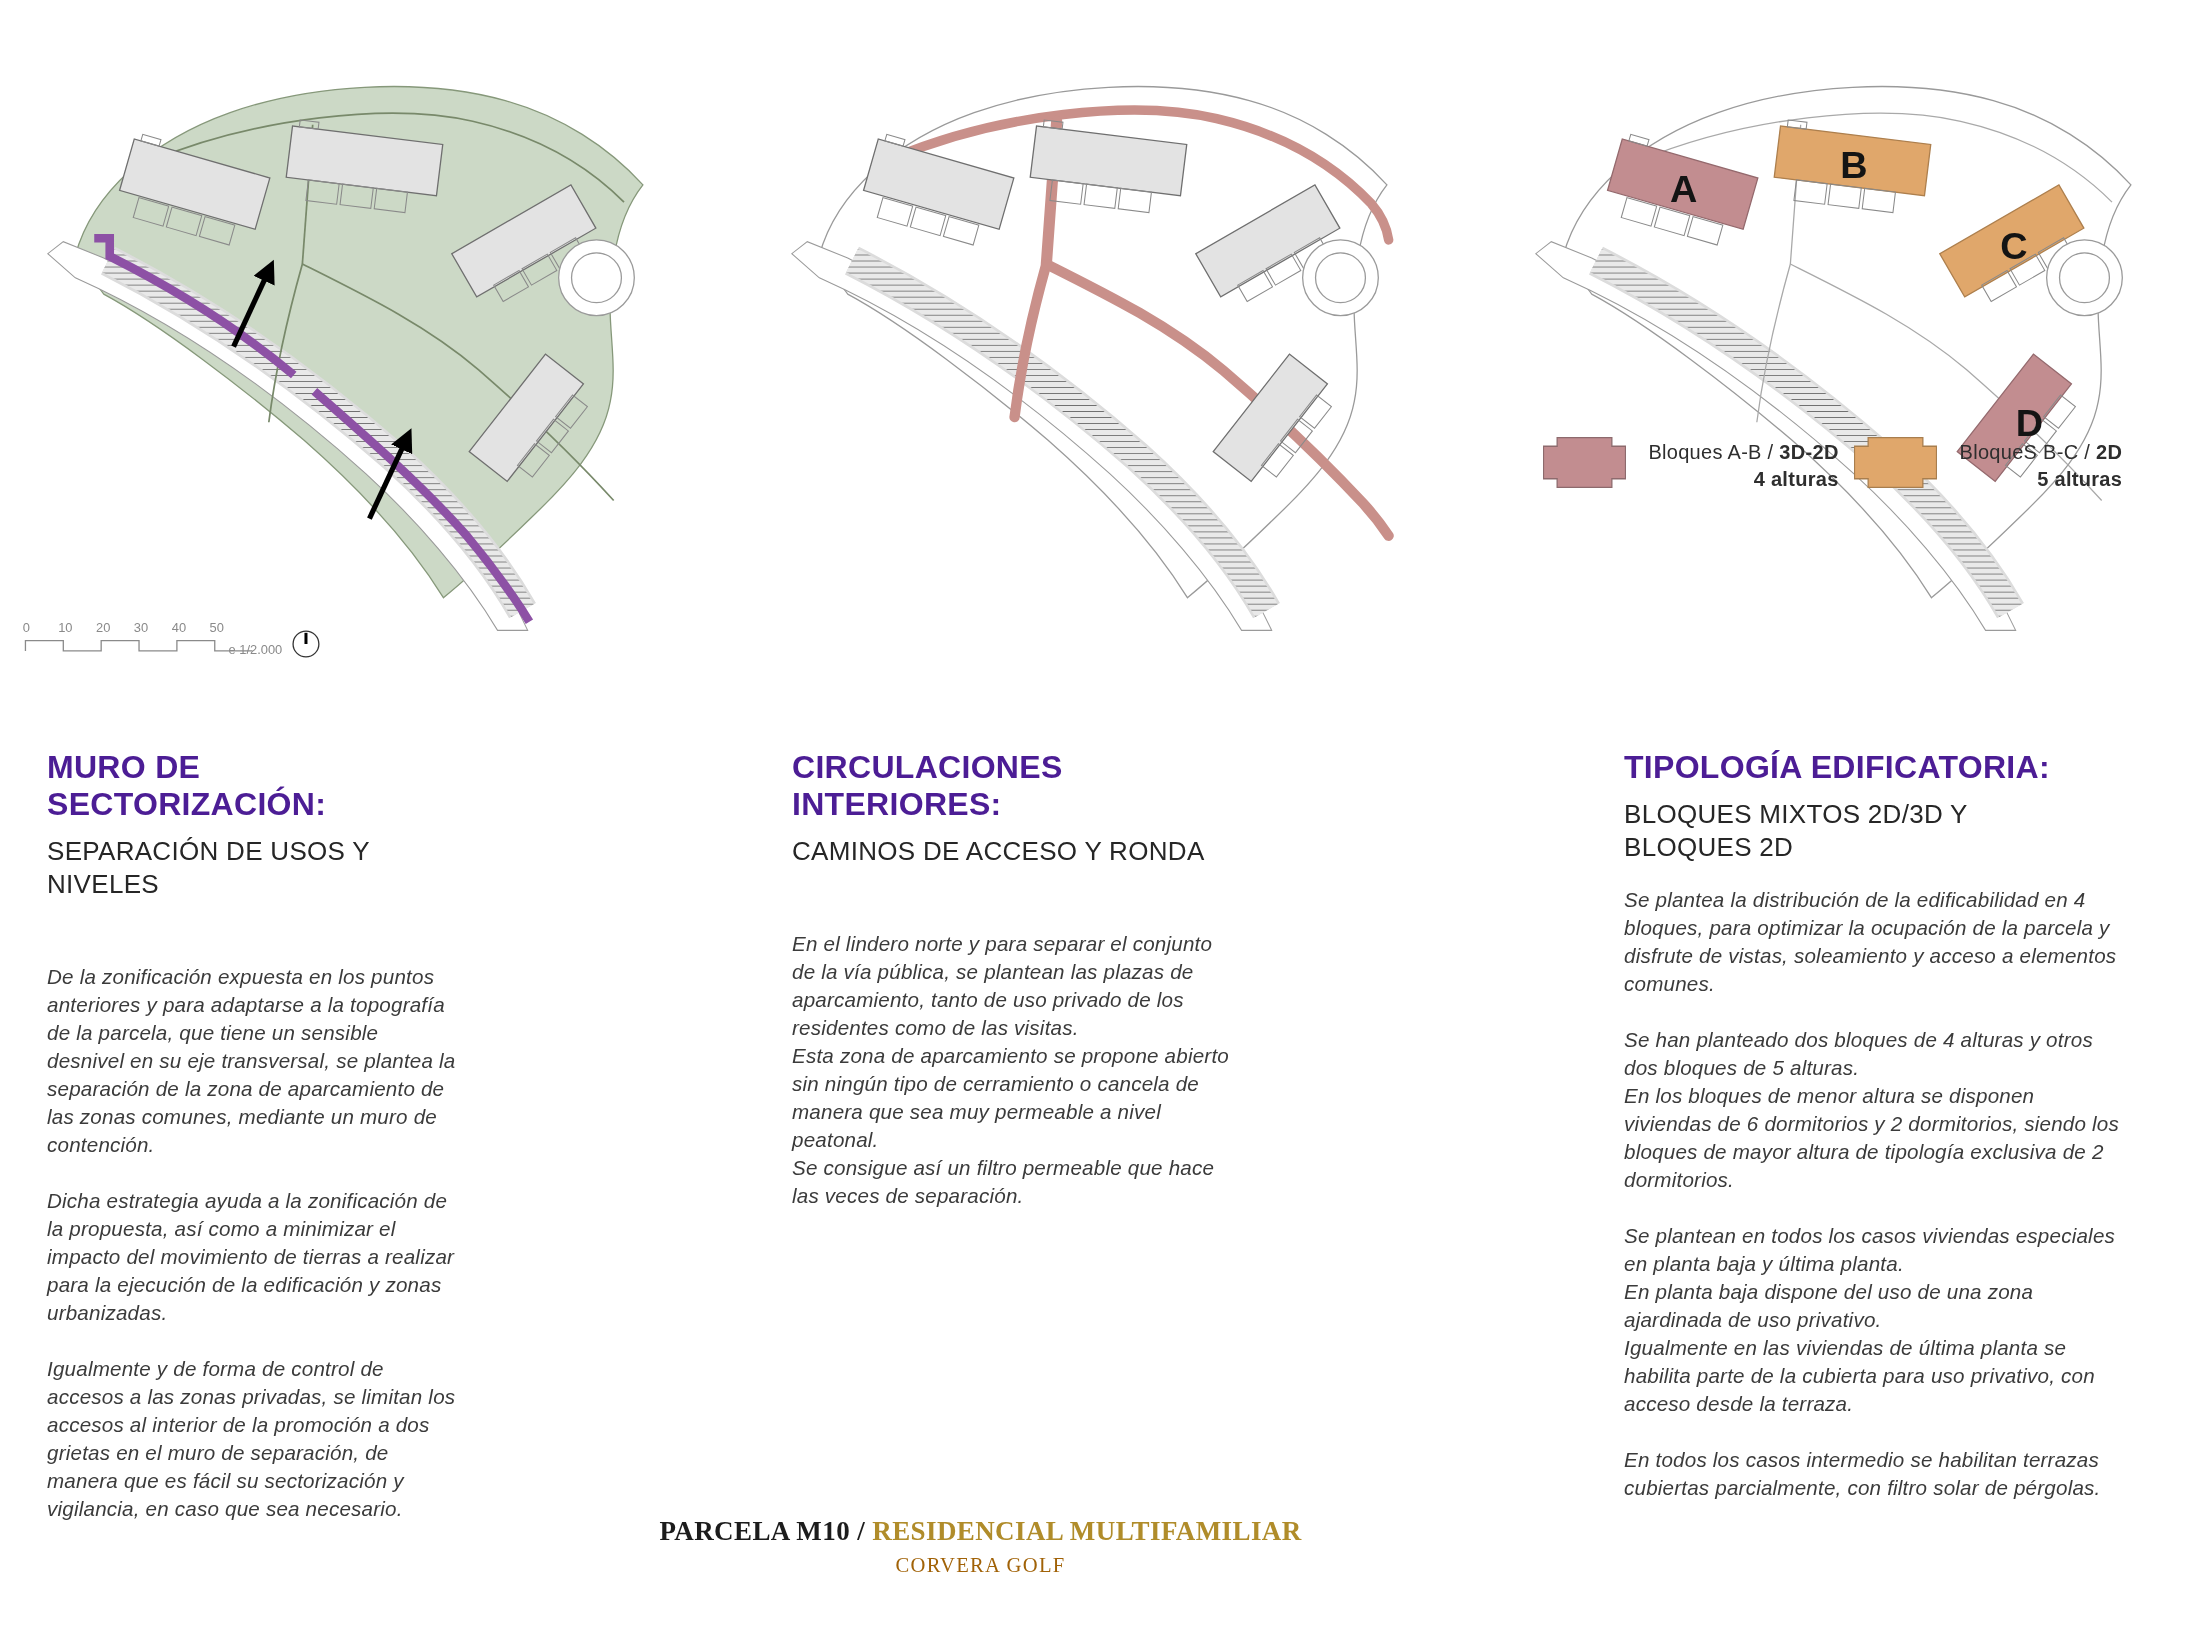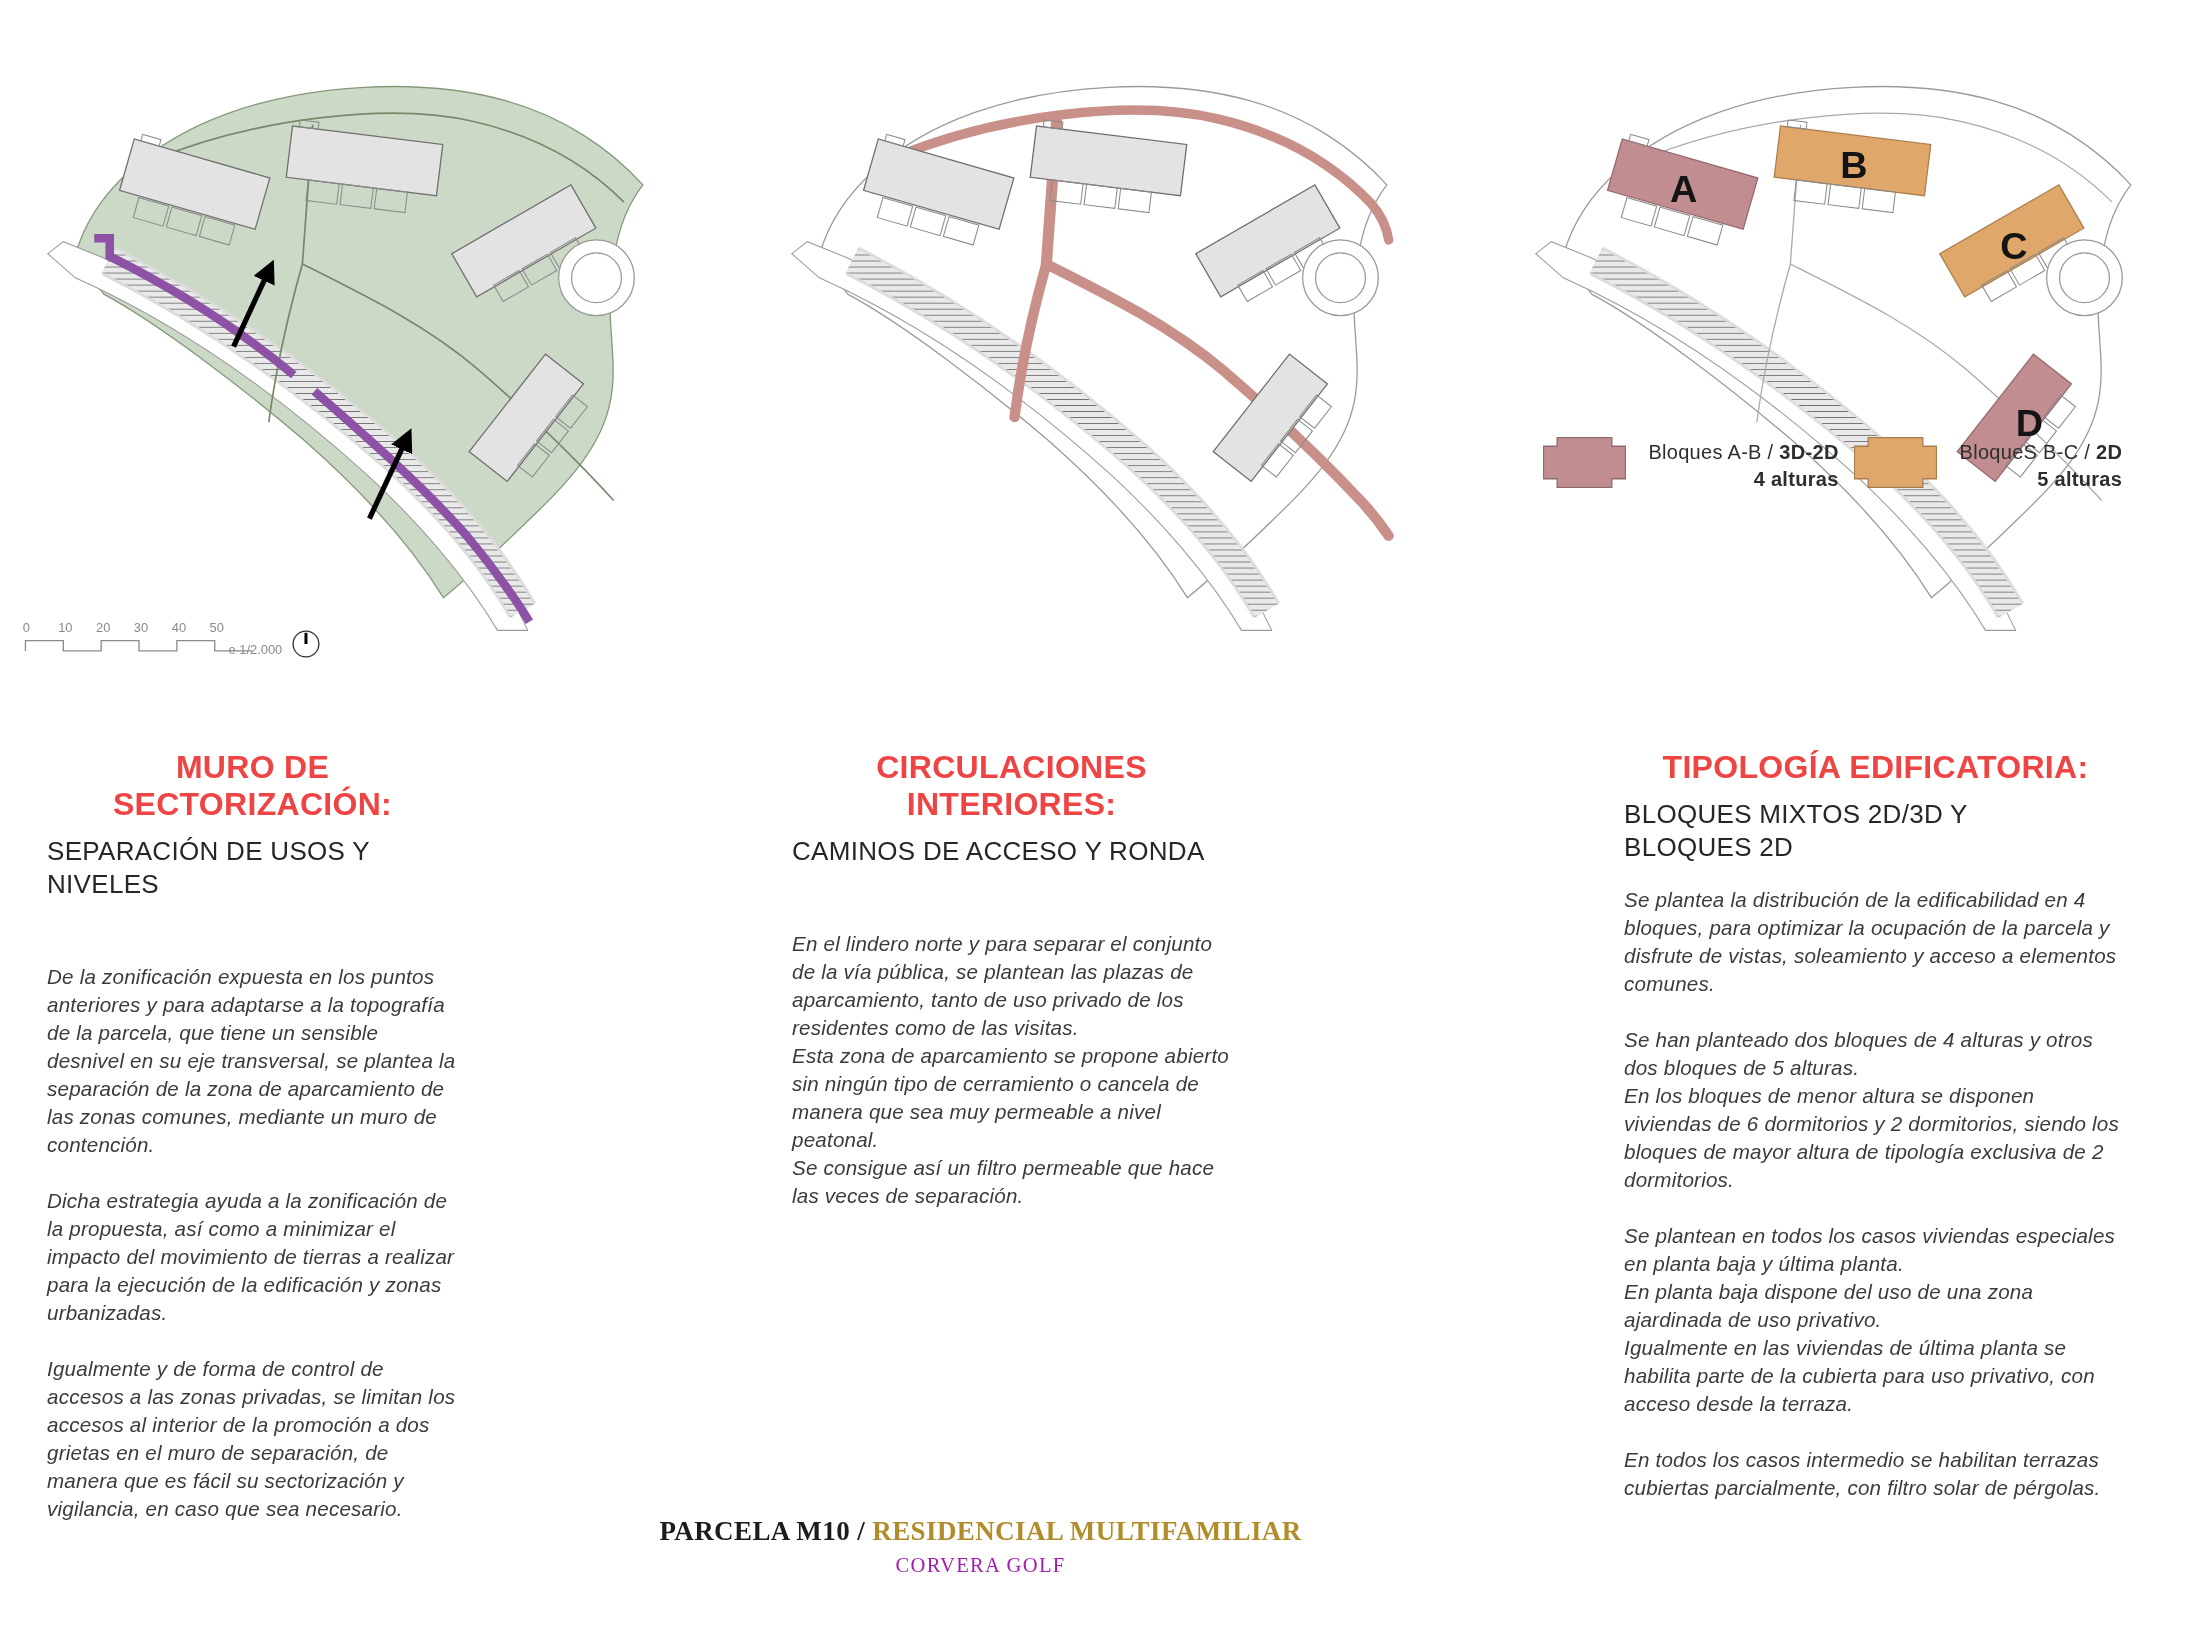--- a/index.html
+++ b/index.html
@@ -35,29 +35,29 @@
 
   .legend{position:absolute;left:33px;top:389px;display:flex;gap:15.5px;}
   .legend-item{display:flex;align-items:flex-start;gap:22.4px;}
   .legend-text{font-size:20px;color:#2e2e2e;line-height:27px;letter-spacing:0.3px;padding-top:3.4px;}
   .legend-sub{font-weight:bold;text-align:right;}
 
   .col{position:absolute;top:749px;}
   #c1{left:47px;width:411px;}
   #c2{left:792px;width:439px;}
   #c3{left:1624px;width:503px;}
-  .col h2{font-size:32px;color:#ef4444;margin:0 0 8.6px;letter-spacing:0.3px;font-weight:bold;text-align:center;}
+  .col h2{font-size:32px;color:#4c1d95;margin:0 0 8.6px;letter-spacing:0.3px;font-weight:bold;}
   .col h3{font-size:26px;font-weight:400;color:#262626;margin:12px 0 62px;white-space:pre-line;letter-spacing:0.3px;line-height:33px;}
   #c3 h3{margin-bottom:22.4px;}
   .col p{font-size:20.6px;line-height:28px;margin:0 0 28px;white-space:pre-line;letter-spacing:0.2px;font-style:italic;}
 
   .footer{position:absolute;left:533px;top:1516px;width:895px;text-align:center;font-family:Liberation Serif, serif;}
   .footer .main{font-size:27px;font-weight:bold;color:#1c1c1c;letter-spacing:0.4px;}
   .footer .gold{color:#b08c2a;}
-  .footer .sub{font-size:20.6px;margin-top:6.9px;color:#a21caf;letter-spacing:1.3px;text-align:center;}
+  .footer .sub{font-size:20.6px;margin-top:6.9px;color:#a16207;letter-spacing:1.3px;text-align:center;}
 </style>
 </head>
 <body>
 
 <div class="diagram d1" id="d1">
   <svg class="plan" width="688" height="594" viewBox="0 0 800 690">
     <defs>
       <pattern id="hatch1" width="7" height="7" patternUnits="userSpaceOnUse">
         <rect width="7" height="7" fill="#e9e9e9"></rect>
         <path d="M0,3.5 H7" stroke="#6f6f6f" stroke-width="1"></path>

